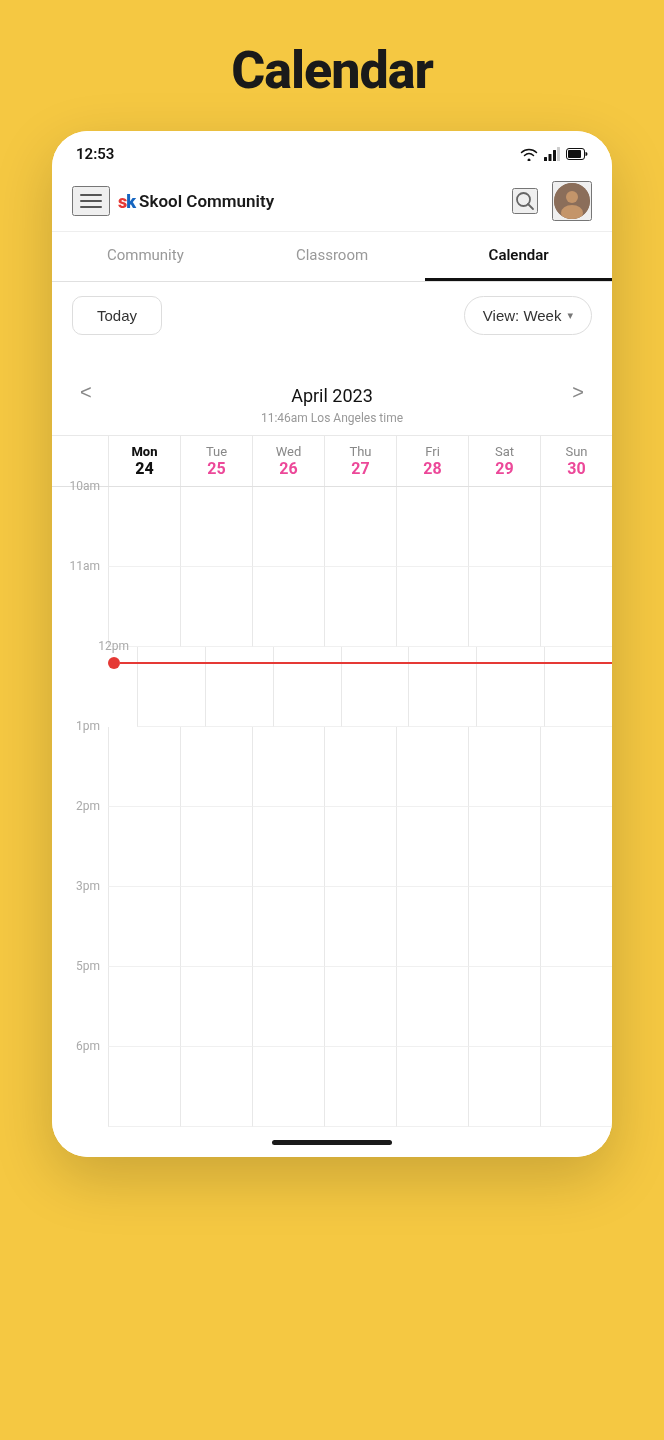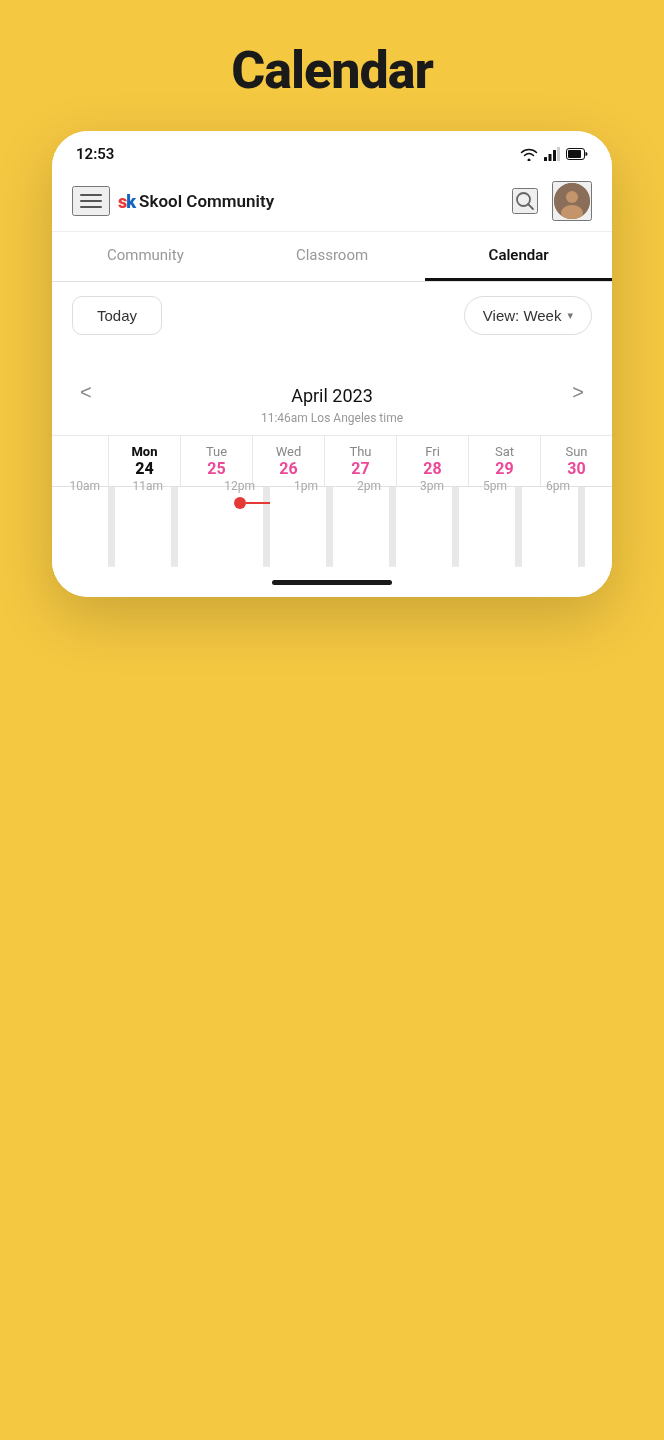--- a/index.html
+++ b/index.html
@@ -274,21 +274,21 @@
 
     .day-header.today .day-name,
     .day-header.today .day-num {
       color: #111;
       font-weight: 800;
     }
 
     
     .time-grid {
       display: flex;
-      flex-direction: row;
+      flex-direction: column;
       flex: 1;
       position: relative;
       background: #fff;
     }
 
     .time-row {
       display: flex;
       height: 80px;
       position: relative;
     }

